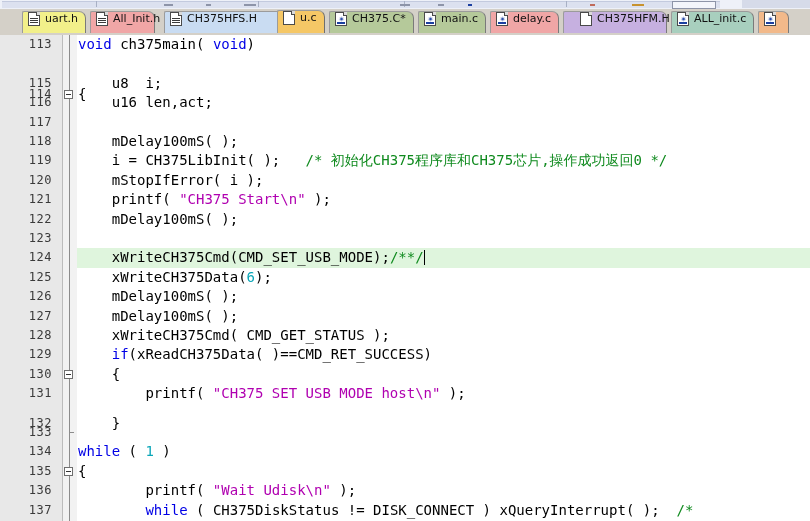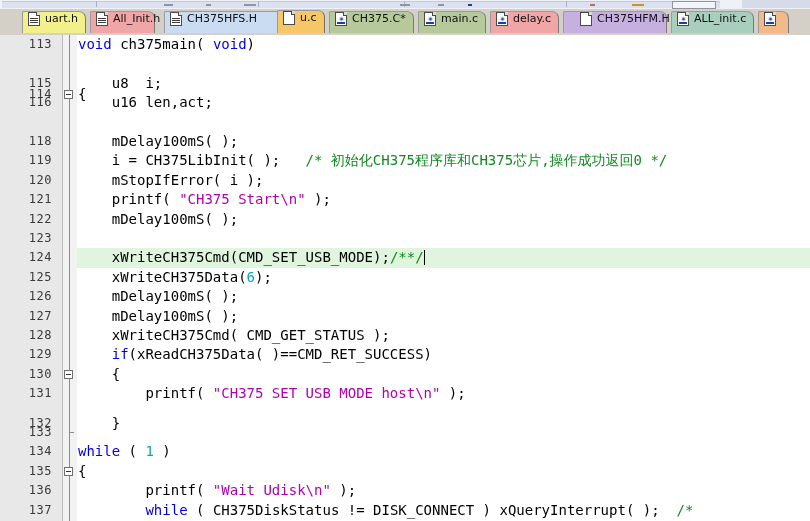--- a/index.html
+++ b/index.html
@@ -309,20 +309,24 @@
           <div class="code"><span>{</span></div>
         </div>
         <div class="row" style="top: 38.8px;">
           <div class="lnum">115</div>
           <div class="code"><span>    u8  i;</span></div>
         </div>
         <div class="row" style="top: 58.2px;">
           <div class="lnum">116</div>
           <div class="code"><span>    u16 len,act;</span></div>
         </div>
+        <div class="row" style="top: 77.6px;">
+          <div class="lnum">117</div>
+          <div class="code"><span></span></div>
+        </div>
         <div class="row" style="top: 97px;">
           <div class="lnum">118</div>
           <div class="code"><span>    mDelay100mS( );</span></div>
         </div>
         <div class="row" style="top: 116.4px;">
           <div class="lnum">119</div>
           <div class="code"><span>    i = CH375LibInit( );   </span><span class="cmt">/* 初始化CH375程序库和CH375芯片,操作成功返回0 */</span></div>
         </div>
         <div class="row" style="top: 135.8px;">
           <div class="lnum">120</div>

